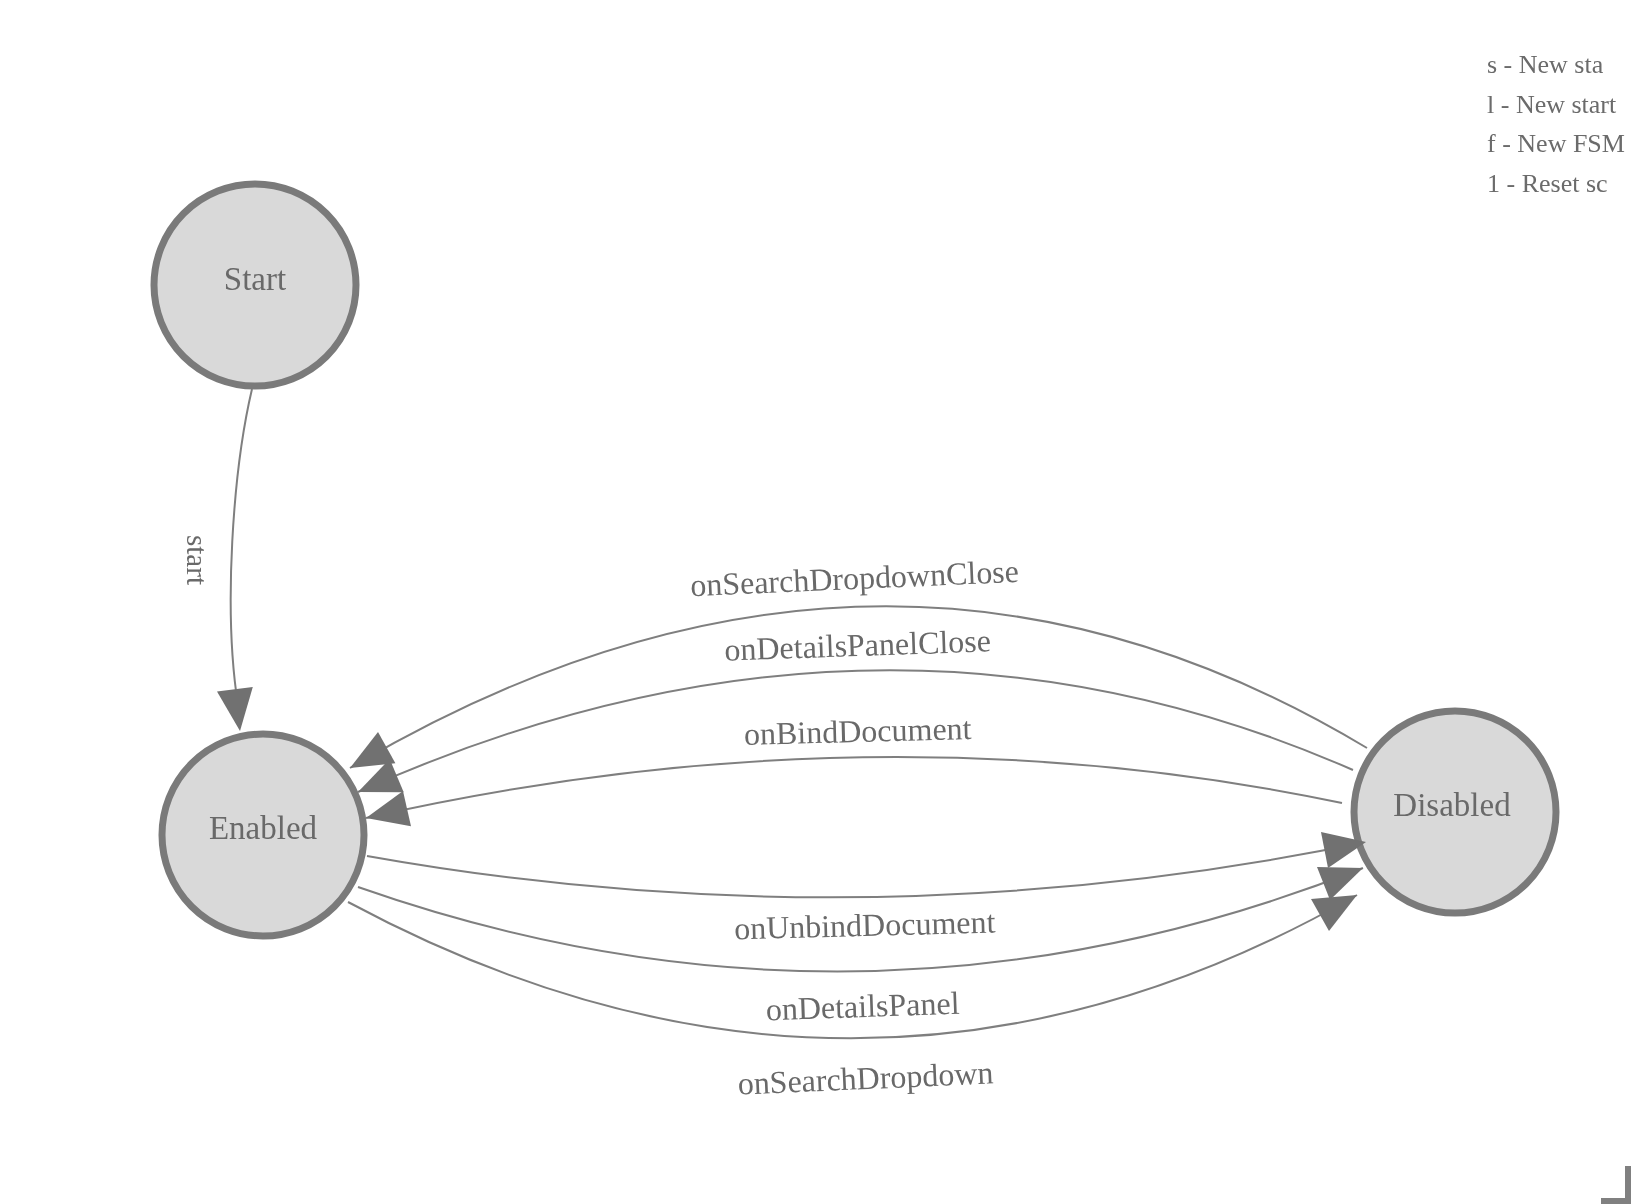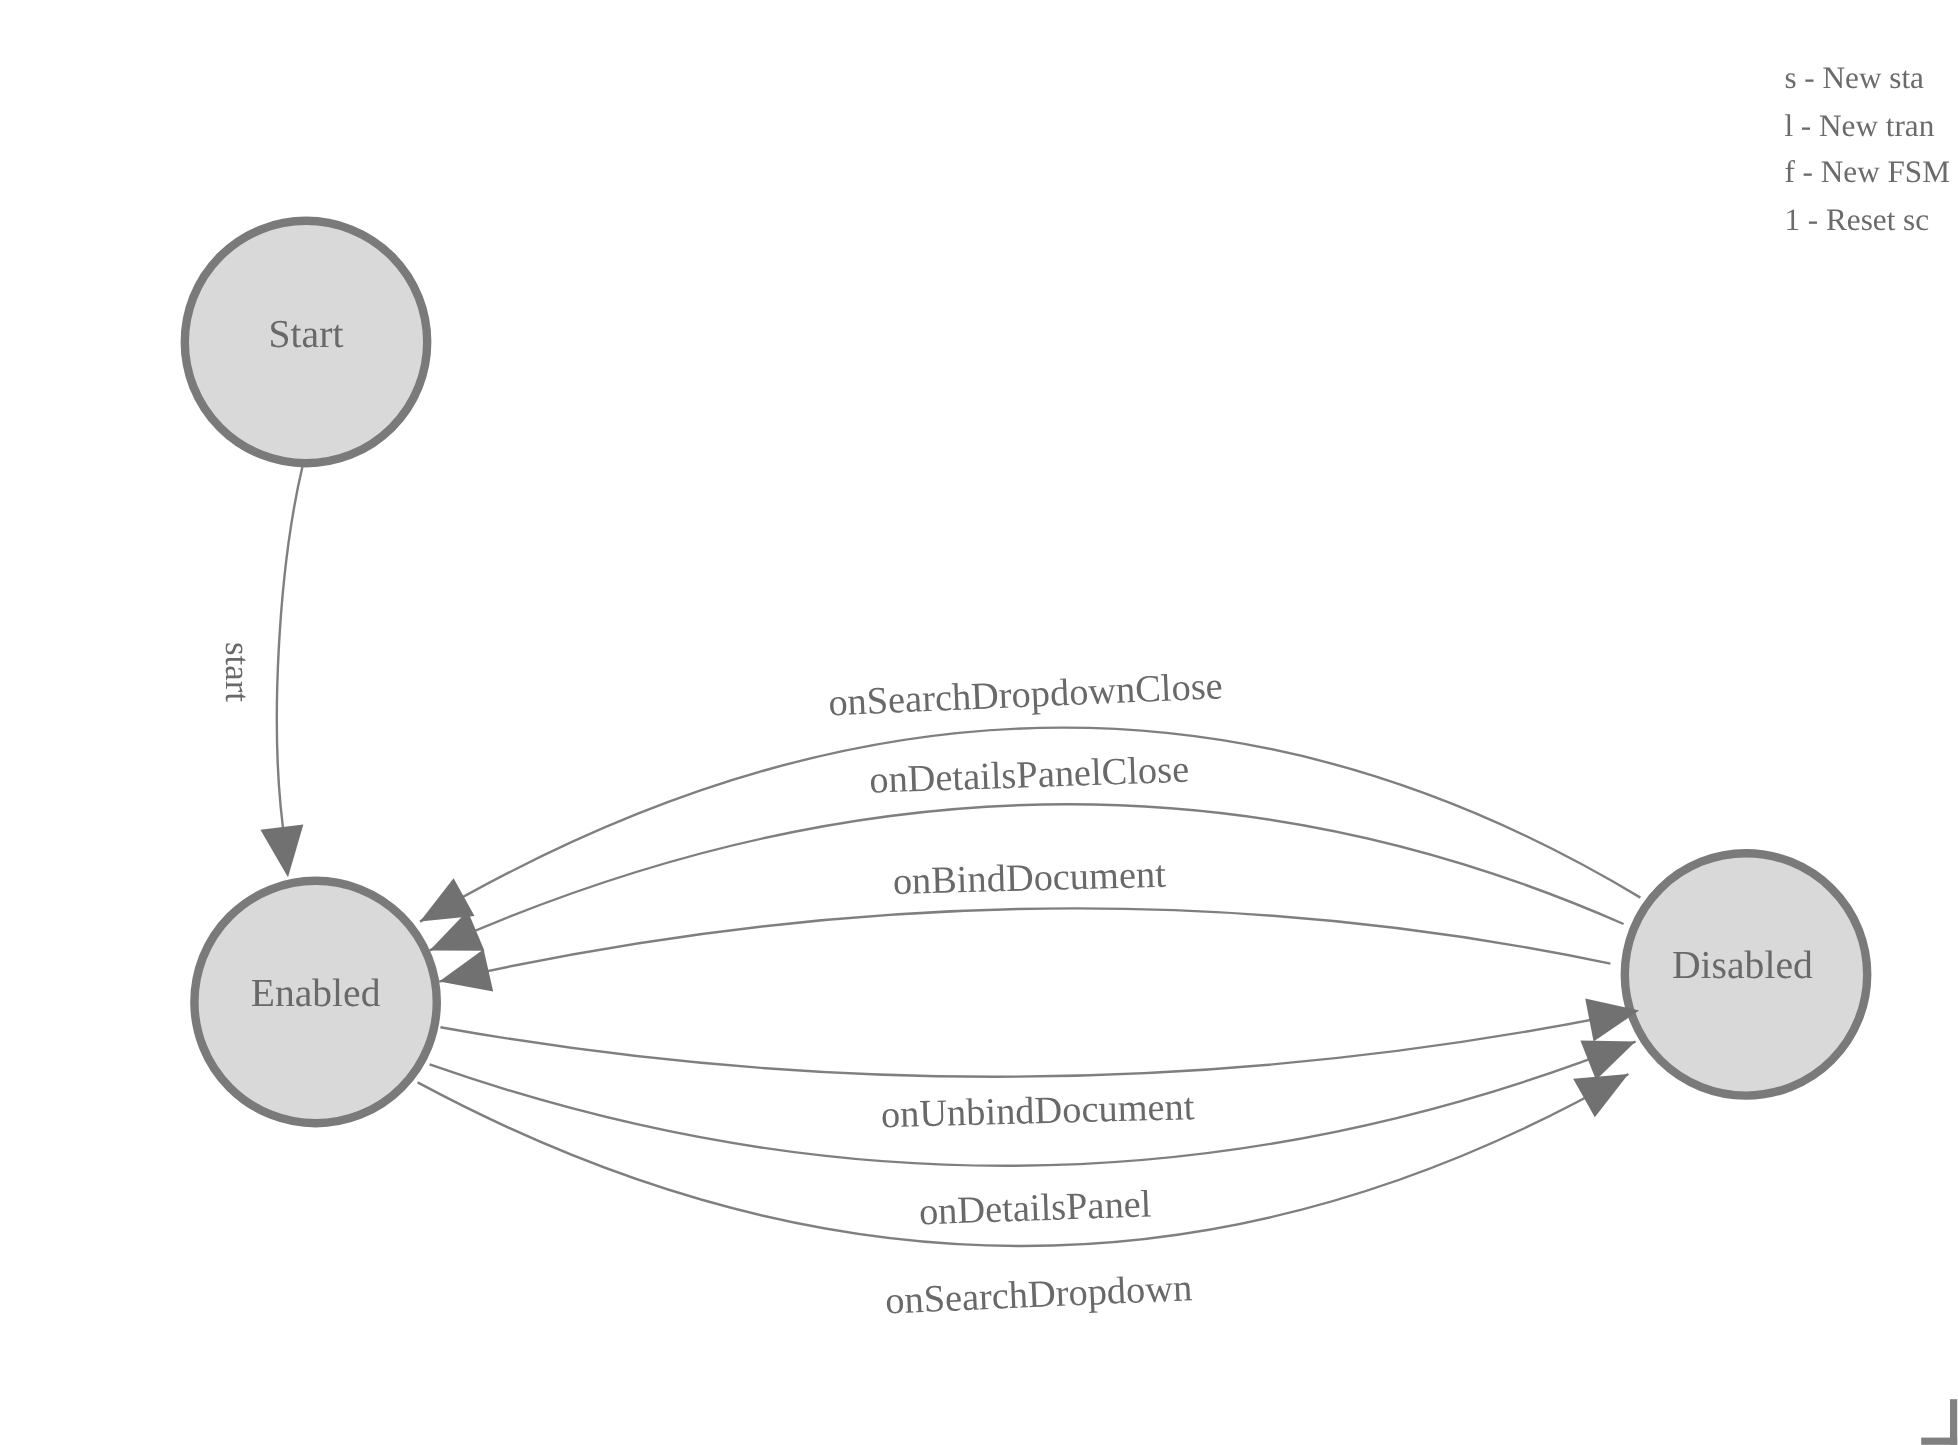--- a/index.html
+++ b/index.html
@@ -73,18 +73,18 @@
   <text class="edge-label" x="855" y="589" transform="rotate(-2.5 855 589)">onSearchDropdownClose</text>
   <text class="edge-label" x="858" y="656" transform="rotate(-2 858 656)">onDetailsPanelClose</text>
   <text class="edge-label" x="858" y="742" transform="rotate(-1.5 858 742)">onBindDocument</text>
   <text class="edge-label" x="865" y="936" transform="rotate(-1.5 865 936)">onUnbindDocument</text>
   <text class="edge-label" x="863" y="1017" transform="rotate(-2 863 1017)">onDetailsPanel</text>
   <text class="edge-label" x="866" y="1089" transform="rotate(-2.5 866 1089)">onSearchDropdown</text>
 </svg>
 
 <div class="legend">
   <span class="legend-line">s - New sta</span>
-  <span class="legend-line">l - New tran</span>
+  <span class="legend-line">l - New start</span>
   <span class="legend-line">f - New FSM</span>
   <span class="legend-line">1 - Reset sc</span>
 </div>
 
 <div class="corner-bracket"></div>
 
 </body></html>

